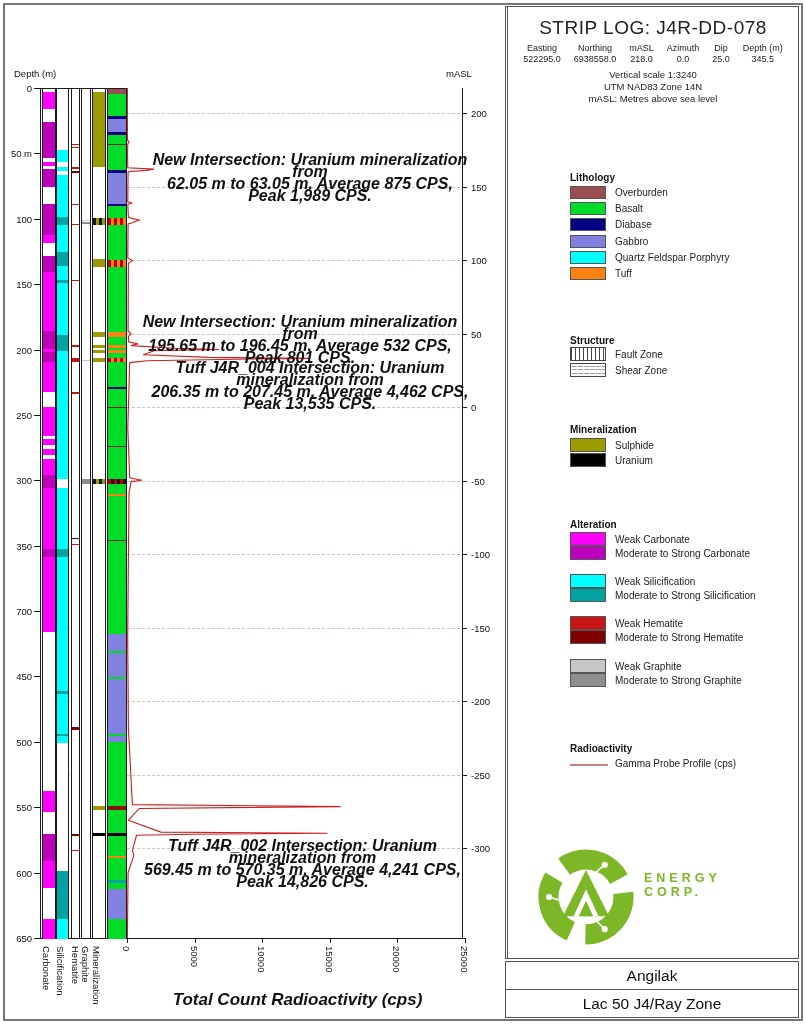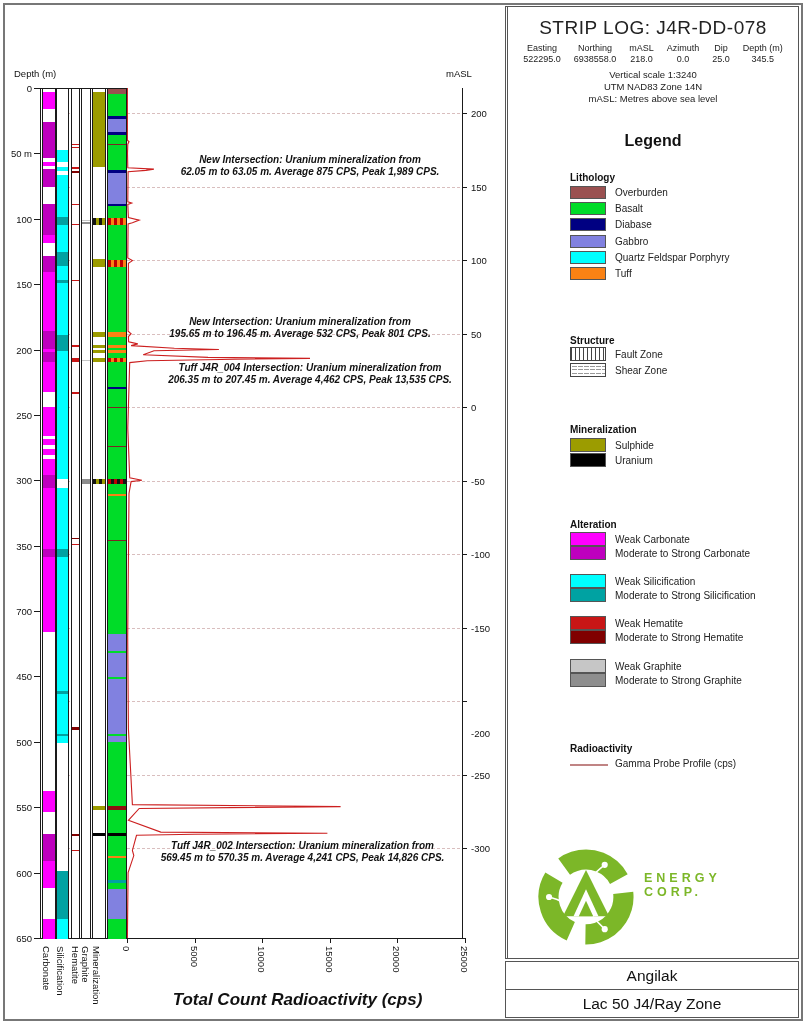--- a/index.html
+++ b/index.html
@@ -7,21 +7,21 @@
        font-family:"Liberation Sans",sans-serif;color:#111;overflow:hidden;}
   .abs{position:absolute;}
   .page-border{position:absolute;inset:3px;border:2px solid #777;pointer-events:none;}
   .lbl{position:absolute;font-size:9.5px;color:#111;white-space:nowrap;}
   .rot{transform:rotate(90deg);transform-origin:left top;}
   .gridline{position:absolute;height:0;border-top:1px dashed #D9BEBE;}
   .axisline{position:absolute;background:#1a1a1a;}
   .tickmark{position:absolute;background:#1a1a1a;}
   .col-box{position:absolute;border:1px solid #1a1a1a;background:#fff;box-sizing:border-box;}
   .interval{position:absolute;left:0;width:100%;}
-  .ann{position:absolute;font-size:10px;font-weight:bold;font-style:italic;
+  .ann{position:absolute;font-size:16px;font-weight:bold;font-style:italic;
        text-align:center;line-height:12px;white-space:pre-line;color:#111;}
   .axis-title{position:absolute;font-size:17px;font-weight:bold;font-style:italic;text-align:center;}
   
   .rpanel{position:absolute;left:505px;top:6px;width:294px;height:953px;
           border:1.5px solid #555;border-left:3px double #555;box-sizing:border-box;background:#fff;}
   .rp-title{position:absolute;top:10px;left:0;width:100%;text-align:center;
             font-size:19px;letter-spacing:.5px;color:#222;}
   .rp-fields{position:absolute;top:36px;left:0;width:100%;display:flex;justify-content:center;gap:13px;}
   .rp-field{text-align:center;}
   .rp-field .fl{font-size:9px;color:#222;}
@@ -104,21 +104,21 @@
       <span class="lbl" style="left: 471px; top: 328.5px;">50</span>
       <div class="tickmark" style="left: 462px; top: 407px; width: 5px; height: 1px;"></div>
       <span class="lbl" style="left: 471px; top: 402px;">0</span>
       <div class="tickmark" style="left: 462px; top: 480.5px; width: 5px; height: 1px;"></div>
       <span class="lbl" style="left: 471px; top: 475.5px;">-50</span>
       <div class="tickmark" style="left: 462px; top: 554px; width: 5px; height: 1px;"></div>
       <span class="lbl" style="left: 471px; top: 549px;">-100</span>
       <div class="tickmark" style="left: 462px; top: 627.5px; width: 5px; height: 1px;"></div>
       <span class="lbl" style="left: 471px; top: 622.5px;">-150</span>
       <div class="tickmark" style="left: 462px; top: 701px; width: 5px; height: 1px;"></div>
-      <span class="lbl" style="left: 471px; top: 696px; margin-top: 32px;">-200</span>
+      <span class="lbl" style="left: 471px; top: 696px;">-200</span>
       <div class="tickmark" style="left: 462px; top: 774.5px; width: 5px; height: 1px;"></div>
       <span class="lbl" style="left: 471px; top: 769.5px;">-250</span>
       <div class="tickmark" style="left: 462px; top: 848px; width: 5px; height: 1px;"></div>
       <span class="lbl" style="left: 471px; top: 843px;">-300</span>
       <div class="tickmark" style="left: 127px; top: 938px; width: 1px; height: 5px;"></div>
       <span class="lbl rot" style="left: 132px; top: 946px;">0</span>
       <div class="tickmark" style="left: 194.6px; top: 938px; width: 1px; height: 5px;"></div>
       <span class="lbl rot" style="left: 199.6px; top: 946px;">5000</span>
       <div class="tickmark" style="left: 262.2px; top: 938px; width: 1px; height: 5px;"></div>
       <span class="lbl rot" style="left: 267.2px; top: 946px;">10000</span>
@@ -314,21 +314,20 @@
         <div class="rp-field">
           <div class="fl">Depth (m)</div>
           <div class="fv">345.5</div>
         </div>
       </div>
     <div class="rp-notes">
       <div>Vertical scale 1:3240</div>
       <div>UTM NAD83 Zone 14N</div>
       <div>mASL: Metres above sea level</div>
     </div>
-    <div class="legend-title">Legend</div>
     <div id="legend-body">
         <span class="lg-head" style="top: 165px;">Lithology</span>
         <div class="lg-swatch" style="top: 179px; height: 13px; background: rgb(154, 80, 80); border: 0.5px solid rgb(85, 85, 85);"></div>
         <span class="lg-label" style="top: 180px;">Overburden</span>
         <div class="lg-swatch" style="top: 195.2px; height: 13px; background: rgb(0, 220, 40); border: 0.5px solid rgb(85, 85, 85);"></div>
         <span class="lg-label" style="top: 196.2px;">Basalt</span>
         <div class="lg-swatch" style="top: 211.4px; height: 13px; background: rgb(0, 0, 130); border: 0.5px solid rgb(85, 85, 85);"></div>
         <span class="lg-label" style="top: 212.4px;">Diabase</span>
         <div class="lg-swatch" style="top: 227.6px; height: 13px; background: rgb(129, 129, 224); border: 0.5px solid rgb(85, 85, 85);"></div>
         <span class="lg-label" style="top: 228.6px;">Gabbro</span>

